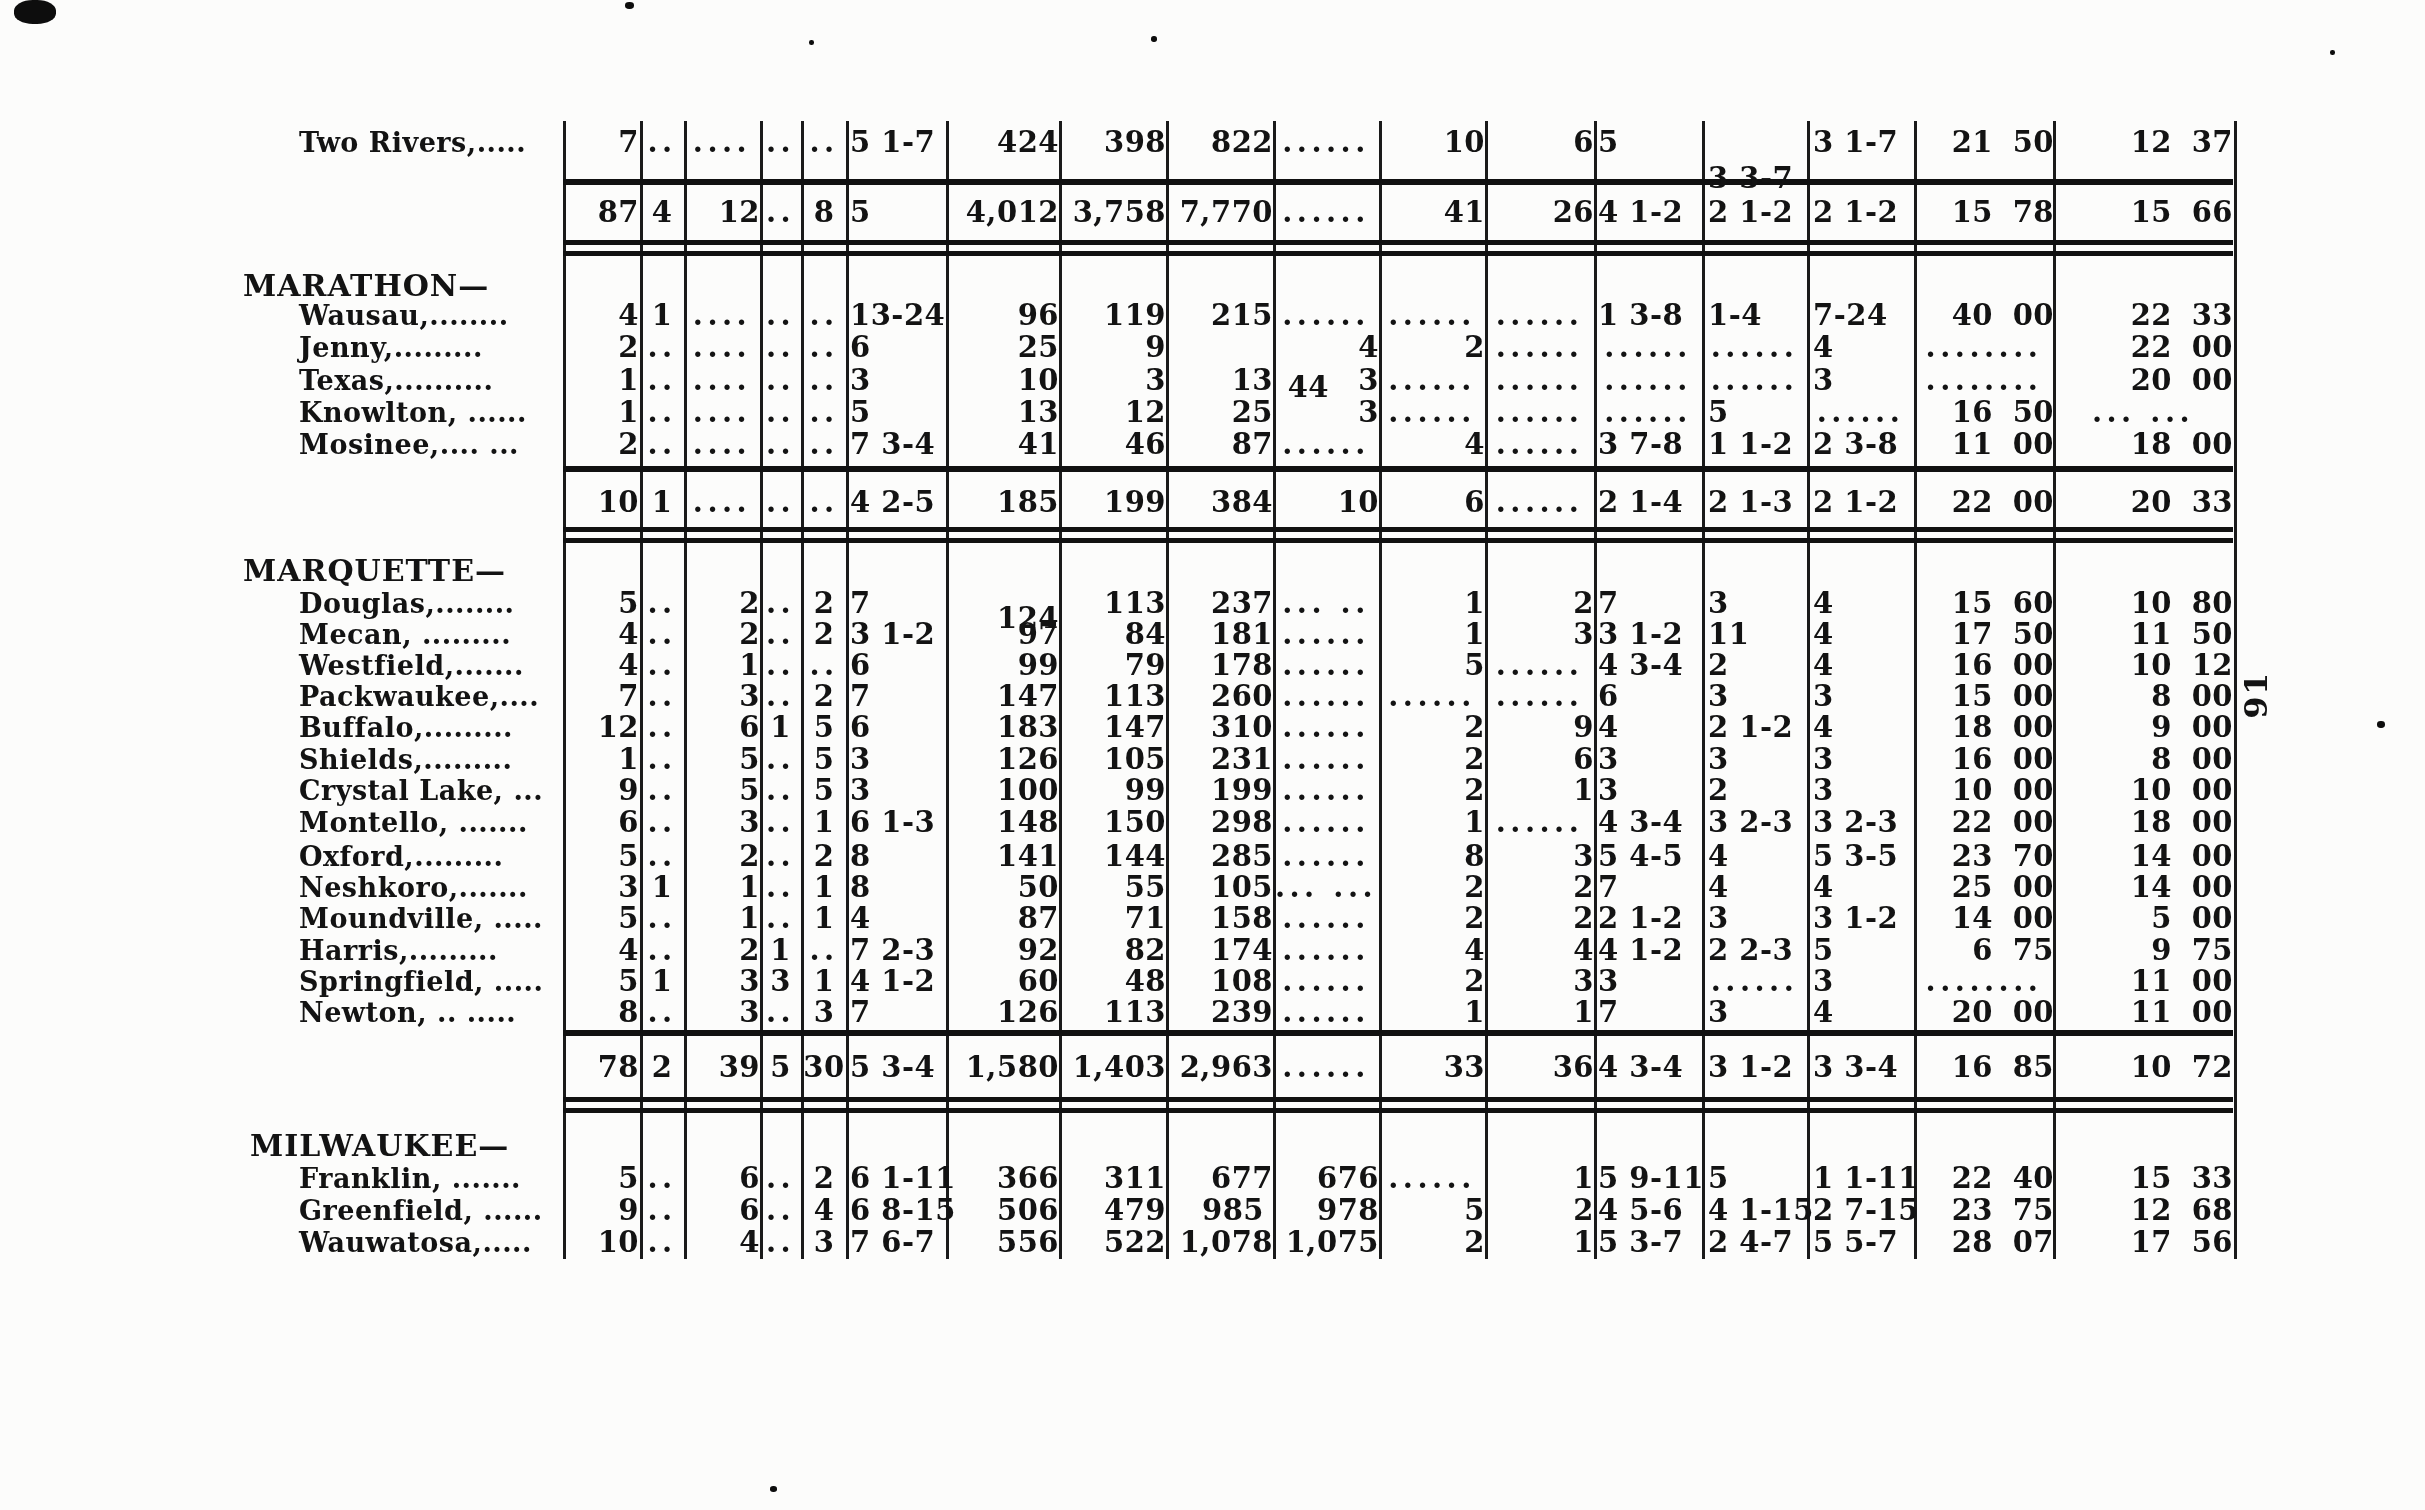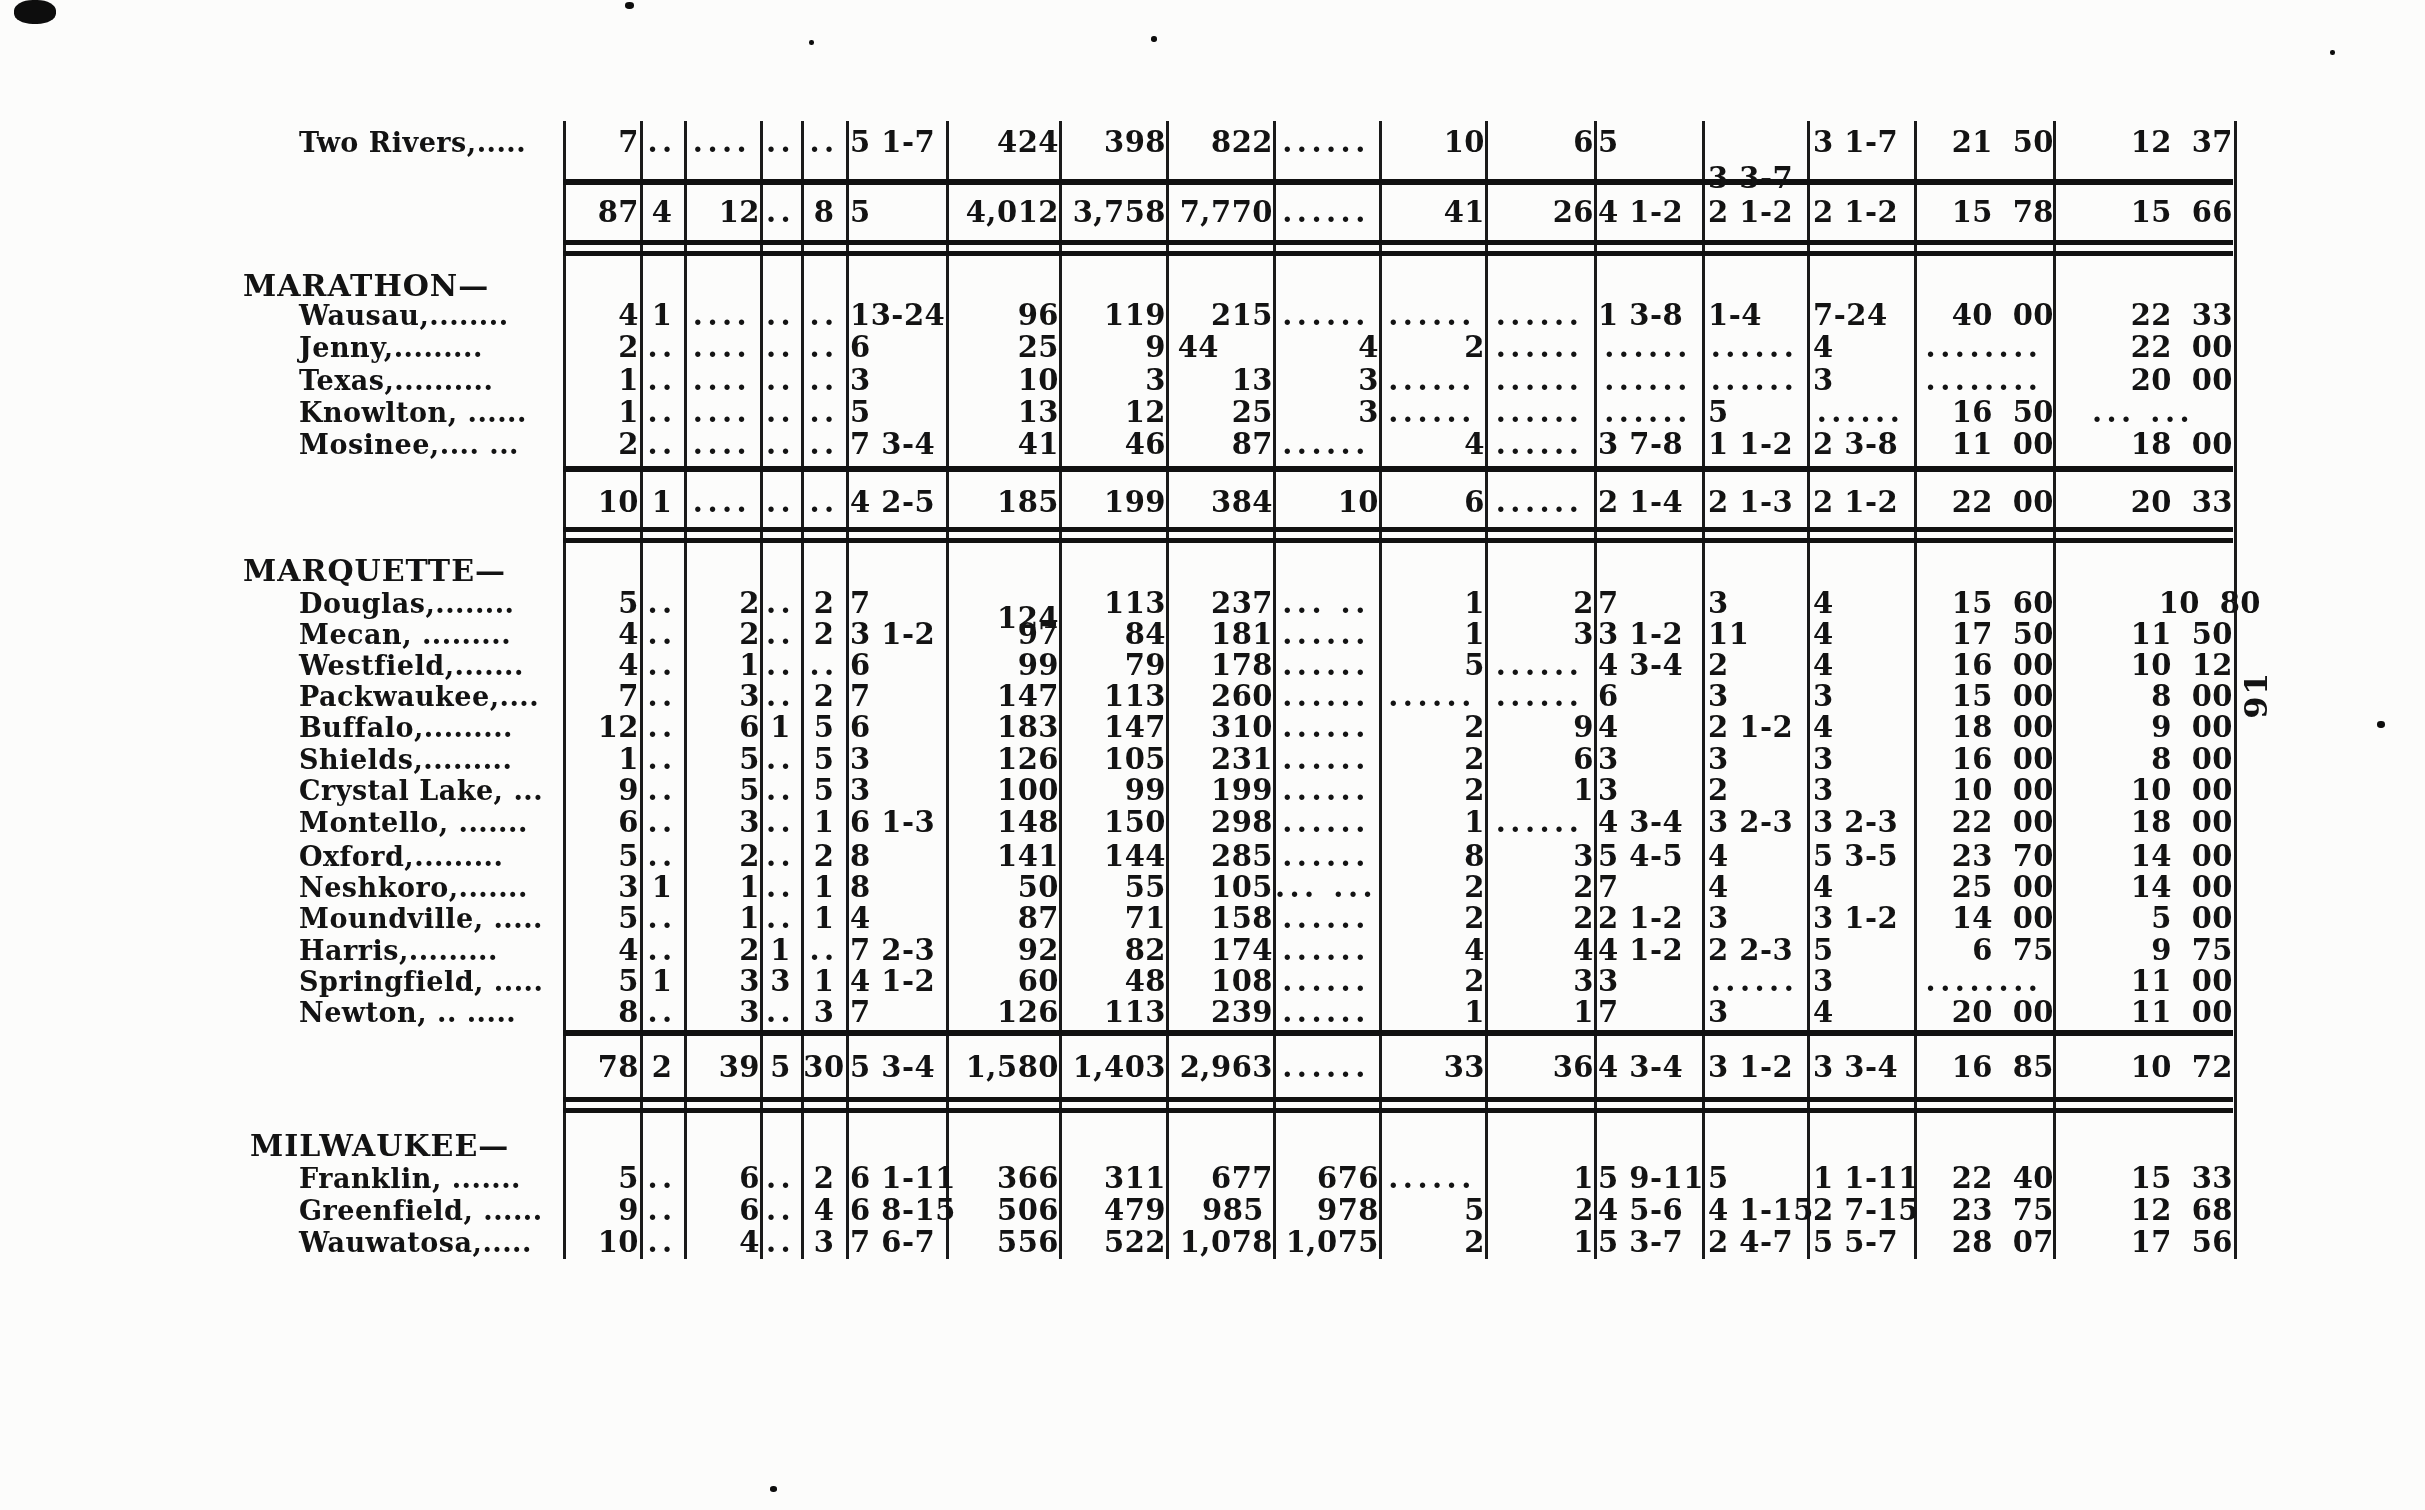--- a/index.html
+++ b/index.html
@@ -134,21 +134,21 @@
       <div class="trow" style="left: 0px; top: 332px; width: 2426px;">
         <div class="cell name a-l" style="left: 241px; width: 322px;">Jenny,.........</div>
         <div class="cell a-r" style="left: 563px; width: 76px; padding-right: 17px;">2</div>
         <div class="cell dots" style="left: 640px; width: 44px;">..</div>
         <div class="cell dots" style="left: 684px; width: 76px;">....</div>
         <div class="cell dots" style="left: 760px; width: 41px;">..</div>
         <div class="cell dots" style="left: 801px; width: 46px;">..</div>
         <div class="cell a-l" style="left: 846px; width: 99px; padding-left: 4px;">6</div>
         <div class="cell a-r" style="left: 946px; width: 113px; padding-right: 11px;">25</div>
         <div class="cell a-r" style="left: 1059px; width: 107px; padding-right: 11px;">9</div>
-        <div class="cell a-r" style="left: 1112px; width: 107px; padding-right: 11px;">44</div>
+        <div class="cell a-r" style="left: 1222px; width: 107px; padding-right: 11px; margin-top: 40px;">44</div>
         <div class="cell a-r" style="left: 1273px; width: 106px; padding-right: 10px;">4</div>
         <div class="cell a-r" style="left: 1379px; width: 106px; padding-right: 26px;">2</div>
         <div class="cell dots" style="left: 1485px; width: 109px;">......</div>
         <div class="cell dots" style="left: 1594px; width: 108px;">......</div>
         <div class="cell dots" style="left: 1702px; width: 105px;">......</div>
         <div class="cell a-l" style="left: 1807px; width: 107px; padding-left: 6px;">4</div>
         <div class="cell dots" style="left: 1914px; width: 140px;">........</div>
         <div class="cell a-r money" style="left: 2053px; width: 180px; padding-right: 28px;">22 00</div>
       </div>
       <div class="trow" style="left: 0px; top: 365px; width: 2426px;">
@@ -244,21 +244,21 @@
         <div class="cell a-r" style="left: 946px; width: 113px; padding-right: 11px; margin-top: 15px;">124</div>
         <div class="cell a-r" style="left: 1059px; width: 107px; padding-right: 11px;">113</div>
         <div class="cell a-r" style="left: 1166px; width: 107px; padding-right: 11px;">237</div>
         <div class="cell dots" style="left: 1273px; width: 106px;">... ..</div>
         <div class="cell a-r" style="left: 1379px; width: 106px; padding-right: 26px;">1</div>
         <div class="cell a-r" style="left: 1485px; width: 109px; padding-right: 26px;">2</div>
         <div class="cell a-l" style="left: 1594px; width: 108px; padding-left: 4px;">7</div>
         <div class="cell a-l" style="left: 1702px; width: 105px; padding-left: 6px;">3</div>
         <div class="cell a-l" style="left: 1807px; width: 107px; padding-left: 6px;">4</div>
         <div class="cell a-r money" style="left: 1914px; width: 140px; padding-right: 17px;">15 60</div>
-        <div class="cell a-r money" style="left: 2053px; width: 180px; padding-right: 28px; margin-left: 28px;">10 80</div>
+        <div class="cell a-r money" style="left: 2053px; width: 180px; padding-right: 28px;">10 80</div>
       </div>
       <div class="trow" style="left: 0px; top: 619px; width: 2426px;">
         <div class="cell name a-l" style="left: 241px; width: 322px;">Mecan, .........</div>
         <div class="cell a-r" style="left: 563px; width: 76px; padding-right: 17px;">4</div>
         <div class="cell dots" style="left: 640px; width: 44px;">..</div>
         <div class="cell a-r" style="left: 684px; width: 76px; padding-right: 15px;">2</div>
         <div class="cell dots" style="left: 760px; width: 41px;">..</div>
         <div class="cell a-c" style="left: 801px; width: 46px;">2</div>
         <div class="cell a-l" style="left: 846px; width: 99px; padding-left: 4px;">3 1-2</div>
         <div class="cell a-r" style="left: 946px; width: 113px; padding-right: 11px;">97</div>

